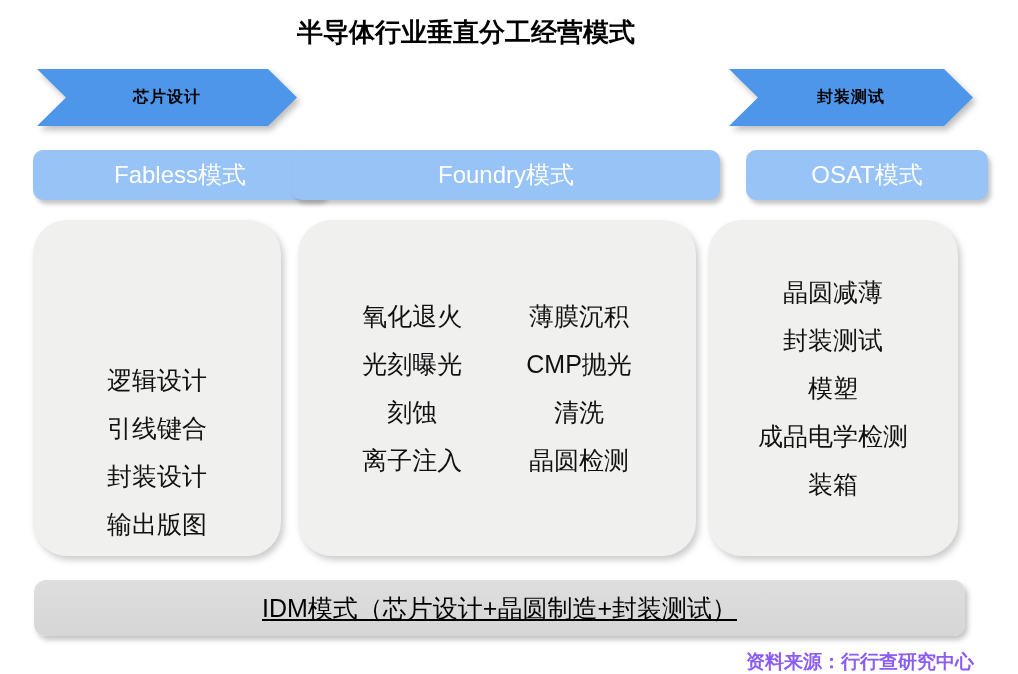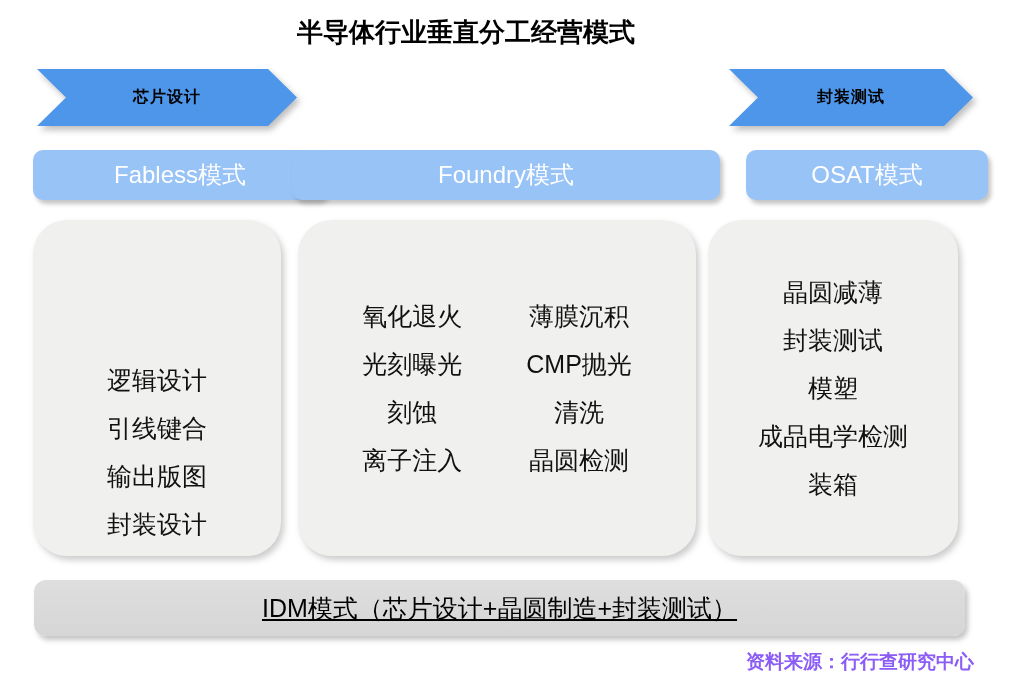--- a/index.html
+++ b/index.html
@@ -111,22 +111,22 @@
   </div>
 
   <div class="mode m1">Fabless模式</div>
   <div class="mode m2">Foundry模式</div>
   <div class="mode m3">OSAT模式</div>
 
   <div class="panel p1">
     <div class="plist">
       <span class="pitem">逻辑设计</span>
       <span class="pitem">引线键合</span>
+      <span class="pitem">封装设计</span>
       <span class="pitem">输出版图</span>
-      <span class="pitem">封装设计</span>
     </div>
   </div>
 
   <div class="panel p2">
     <div class="two-col">
       <div class="plist">
         <span class="pitem">氧化退火</span>
         <span class="pitem">光刻曝光</span>
         <span class="pitem">刻蚀</span>
         <span class="pitem">离子注入</span>

